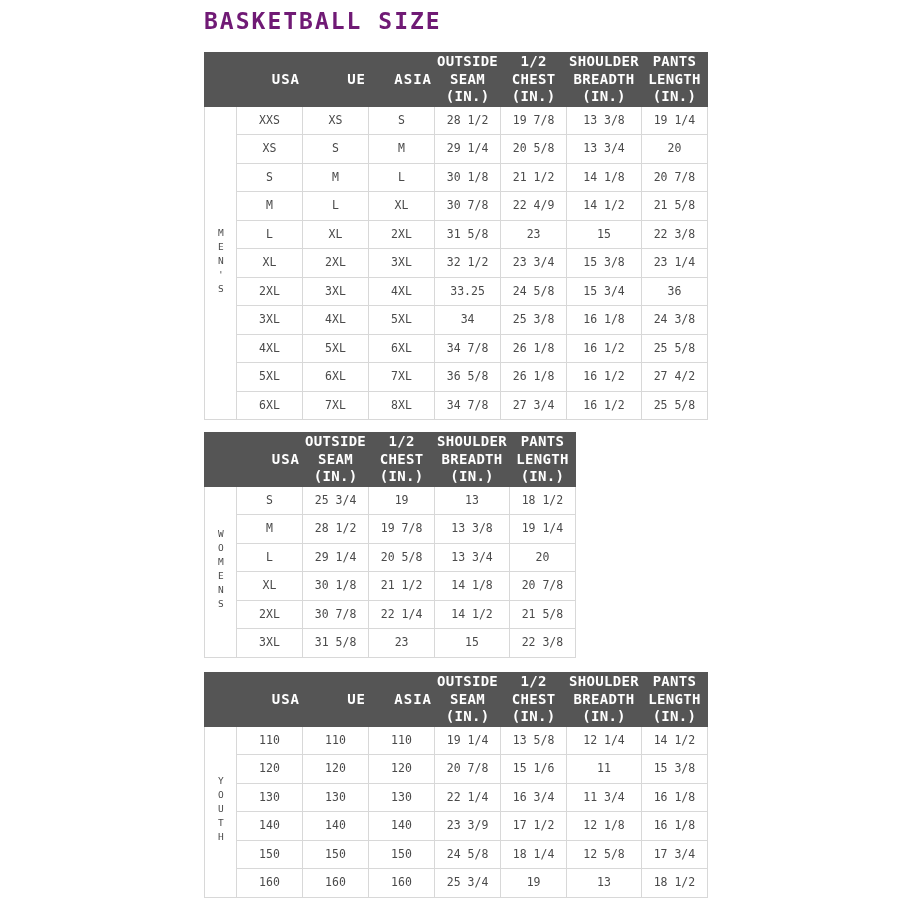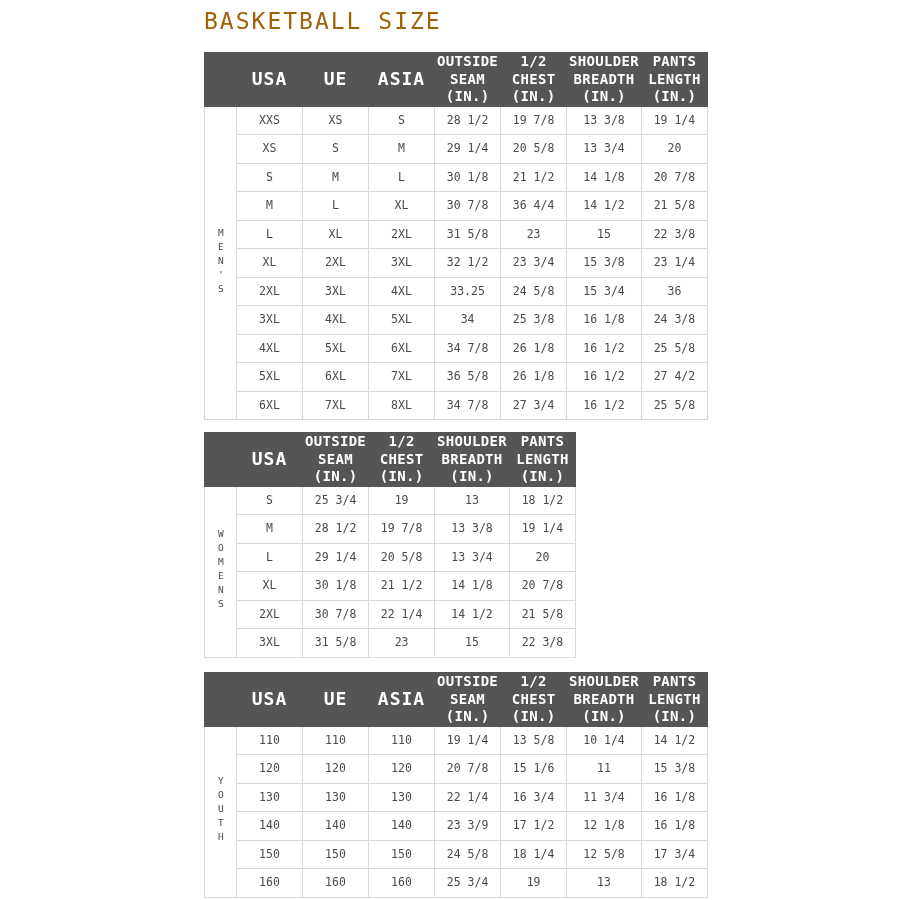--- a/index.html
+++ b/index.html
@@ -15,24 +15,24 @@
     width: 900px;
     height: 900px;
     padding: 0;
     overflow: hidden;
   }
   .title {
     position: absolute;
     left: 204px;
     top: 8px;
     font-family: "DejaVu Sans Mono", monospace;
-    font-weight: normal;
+    font-weight: bold;
     font-size: 23px;
     letter-spacing: 2px;
-    color: #a16207;
+    color: #701a75;
   }
   .table-wrap {
     position: absolute;
   }
   table {
     border-collapse: collapse;
     table-layout: fixed;
   }
   th, td {
     border: 1px solid #d8d8d8;
@@ -50,22 +50,23 @@
     border: 1px solid #555555;
     height: 44px;
     font-weight: bold;
   }
   thead th.small {
     font-size: 14px;
     letter-spacing: 0.3px;
     line-height: 1.25;
   }
   thead th.big {
-    font-size: 18px;
+    font-size: 14px;
     letter-spacing: 1px;
+    text-align: right;
   }
   thead th.corner {
     background: #555555;
     border: 1px solid #555555;
   }
   tbody td {
     height: 28.5px;
     background: #ffffff;
   }
   td.rowlabel {
@@ -167,21 +168,21 @@
           <td>30 1/8</td>
           <td>21 1/2</td>
           <td>14 1/8</td>
           <td>20 7/8</td>
         </tr>
         <tr>
           <td>M</td>
           <td>L</td>
           <td>XL</td>
           <td>30 7/8</td>
-          <td>36 4/4</td>
+          <td>22 4/9</td>
           <td>14 1/2</td>
           <td>21 5/8</td>
         </tr>
         <tr>
           <td>L</td>
           <td>XL</td>
           <td>2XL</td>
           <td>31 5/8</td>
           <td>23</td>
           <td>15</td>
@@ -382,21 +383,21 @@
       <tbody>
         <tr>
           <td class="rowlabel" rowspan="6">
             <span class="vert">YOUTH</span>
           </td>
           <td>110</td>
           <td>110</td>
           <td>110</td>
           <td>19 1/4</td>
           <td>13 5/8</td>
-          <td>10 1/4</td>
+          <td>12 1/4</td>
           <td>14 1/2</td>
         </tr>
         <tr>
           <td>120</td>
           <td>120</td>
           <td>120</td>
           <td>20 7/8</td>
           <td>15 1/6</td>
           <td>11</td>
           <td>15 3/8</td>

